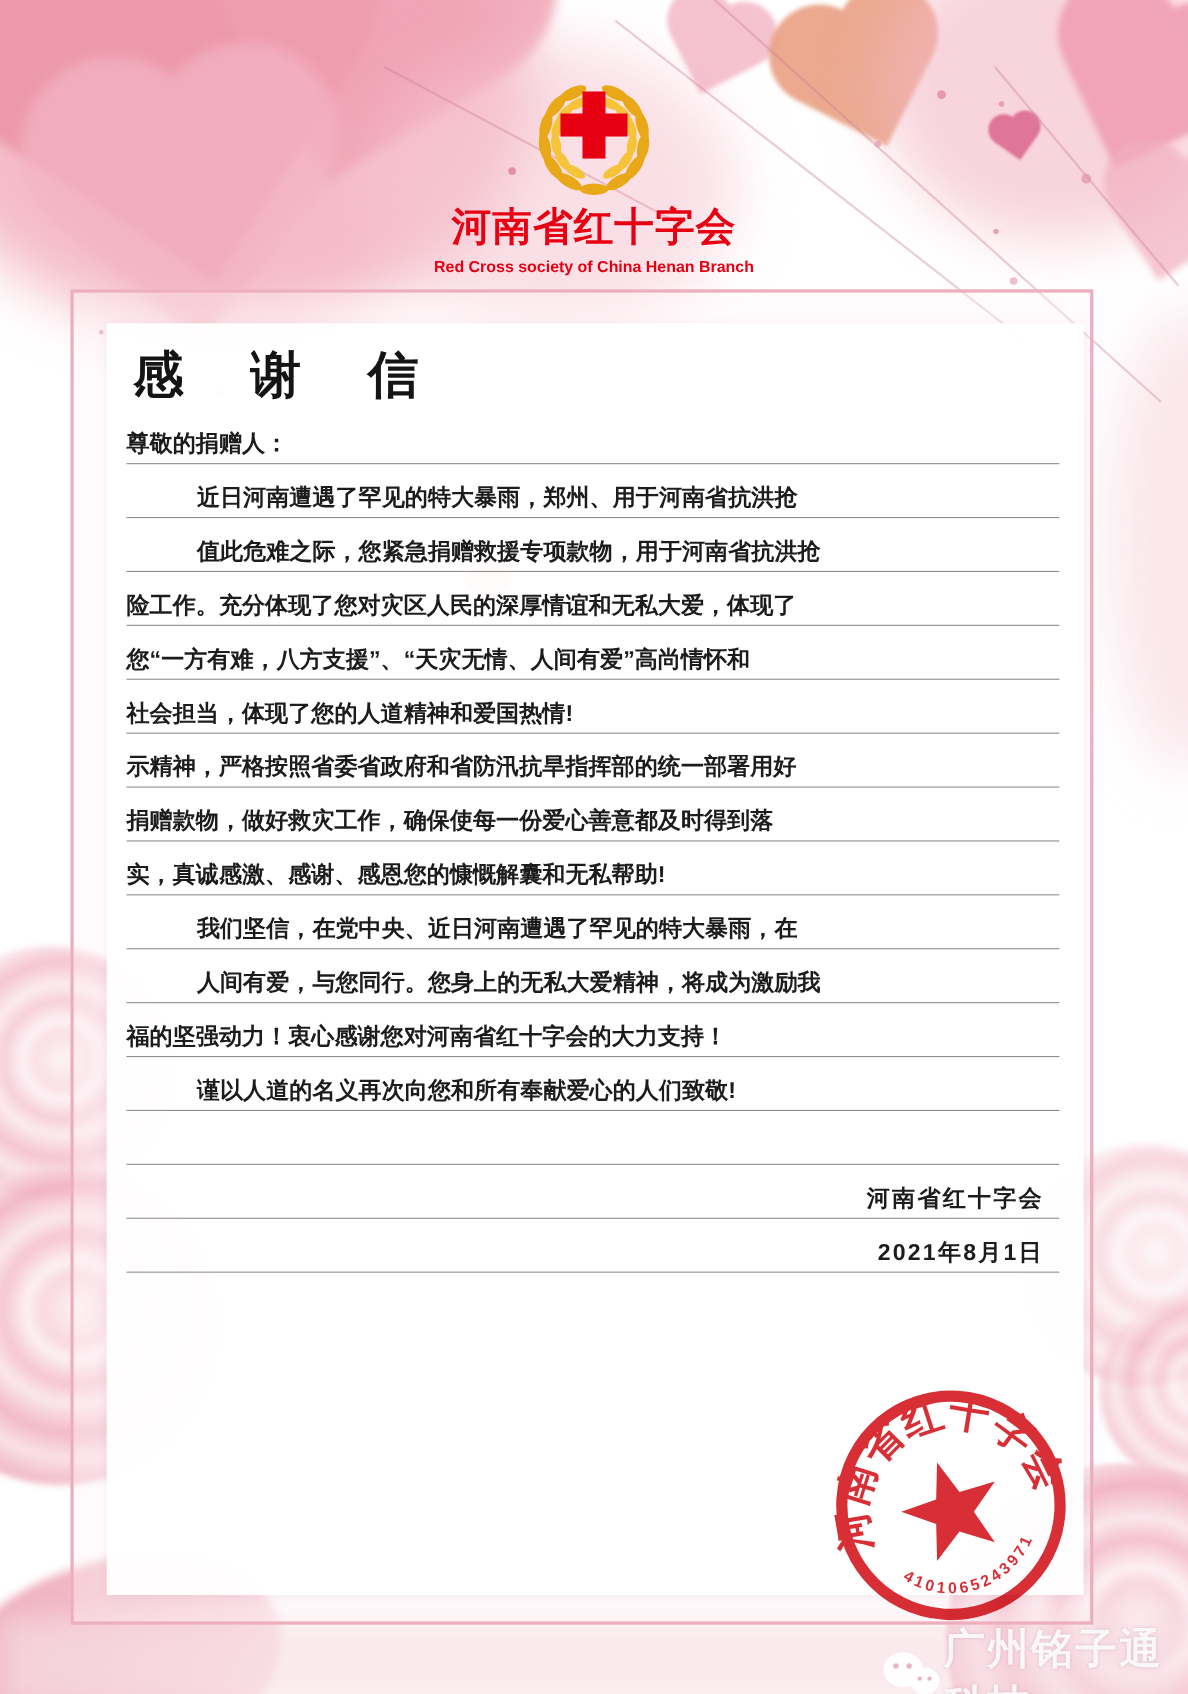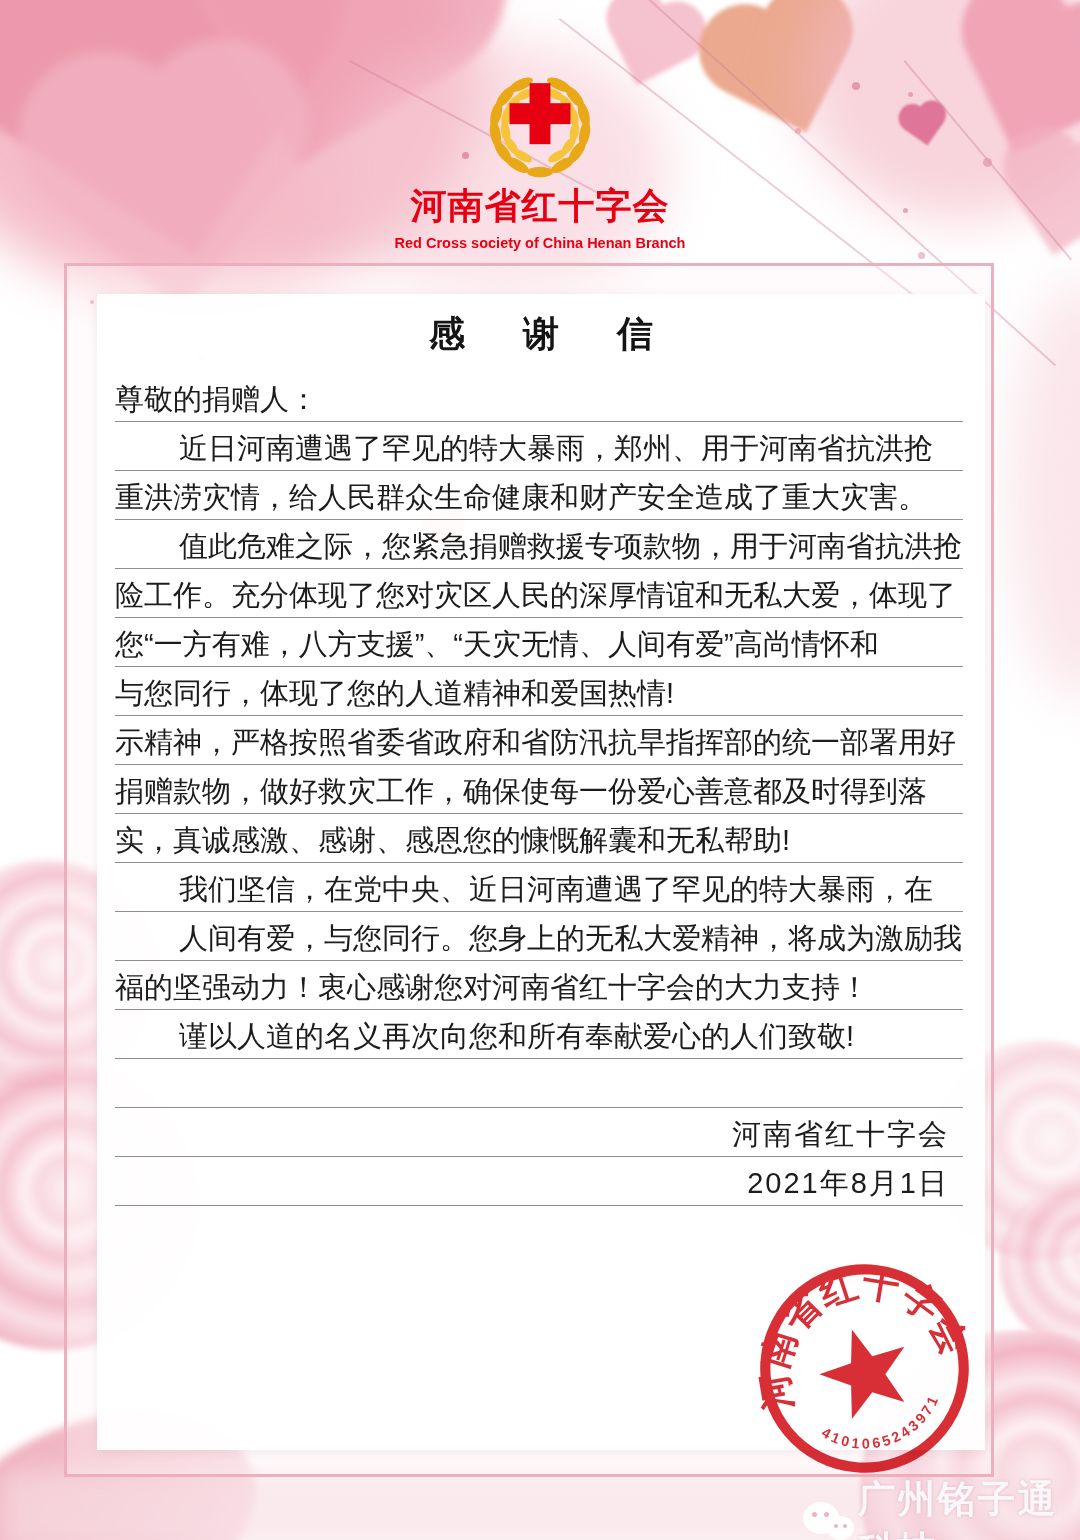--- a/index.html
+++ b/index.html
@@ -19,27 +19,27 @@
   .rose{position:absolute;border-radius:50%;filter:blur(3px);
     background:radial-gradient(circle at 55% 45%, #fdf0f3 0%, #f8d3dc 14%, #fdeef2 20%,
       #f4bccb 30%, #fbe4ea 38%, #f1aec0 50%, #f9dce4 60%, #eda2b6 74%, #f6cdd8 86%, #f3bac9 100%);}
   .petal{position:absolute;border-radius:50%;filter:blur(4px);
     background:linear-gradient(135deg,#eb9cae 0%,#f6c9d4 70%,#fbe3ea 100%);}
   
   .frame{position:absolute;left:64px;top:263px;width:924px;height:1208px;
     border:3px solid #edafbe;background:rgba(255,244,247,.38);z-index:1;}
   .paper{position:absolute;left:97px;top:294px;width:888px;height:1156px;
     background:rgba(255,255,255,.94);box-shadow:0 2px 10px rgba(150,90,105,.10);z-index:2;}
-  .letter-title{position:absolute;left:97px;top:310px;width:888px;text-align:center;
-    font-size:36px;font-weight:bold;color:#141414;letter-spacing:24px;text-indent:24px;z-index:2;}
+  .letter-title{position:absolute;left:97px;top:310px;width:888px;text-align:left;
+    font-size:46px;font-weight:bold;color:#141414;letter-spacing:24px;text-indent:24px;z-index:2;}
   .lines-wrap{position:absolute;left:115px;top:373px;width:848px;z-index:2;}
   .ruled-line{box-sizing:border-box;height:49px;border-bottom:1px solid #8e8e8e;
     display:flex;align-items:flex-end;}
-  .line-text{display:block;font-size:29px;line-height:1;padding-bottom:7px;color:#1c1c1c;
-    white-space:nowrap;}
+  .line-text{display:block;font-size:21px;line-height:1;padding-bottom:7px;color:#1c1c1c;
+    white-space:nowrap;font-weight:bold;}
   .ruled-line.indent .line-text{padding-left:64px;}
   .ruled-line.right{justify-content:flex-end;}
   .ruled-line.right .line-text{padding-right:14px;letter-spacing:2px;}
   
   .logo-svg{position:absolute;left:479px;top:56px;width:122px;height:131px;z-index:2;}
   .org-cn{position:absolute;left:0;top:182px;width:1080px;text-align:center;font-size:36px;
     font-weight:bold;color:#e60012;letter-spacing:1px;z-index:2;}
   .org-en{position:absolute;left:0;top:235px;width:1080px;text-align:center;font-size:14.5px;
     font-weight:bold;color:#e60012;z-index:2;}
   
@@ -160,34 +160,31 @@
 <div class="frame"></div>
 <div class="paper"></div>
 <div class="letter-title">感 谢 信</div>
 <div class="lines-wrap">
     <div class="ruled-line">
       <span class="line-text">尊敬的捐赠人：</span>
     </div>
     <div class="ruled-line indent">
       <span class="line-text">近日河南遭遇了罕见的特大暴雨，郑州、用于河南省抗洪抢</span>
     </div>
-    <div class="ruled-line">
-      <span class="line-text">重洪涝灾情，给人民群众生命健康和财产安全造成了重大灾害。</span>
-    </div>
     <div class="ruled-line indent">
       <span class="line-text">值此危难之际，您紧急捐赠救援专项款物，用于河南省抗洪抢</span>
     </div>
     <div class="ruled-line">
       <span class="line-text">险工作。充分体现了您对灾区人民的深厚情谊和无私大爱，体现了</span>
     </div>
     <div class="ruled-line">
       <span class="line-text">您“一方有难，八方支援”、“天灾无情、人间有爱”高尚情怀和</span>
     </div>
     <div class="ruled-line">
-      <span class="line-text">与您同行，体现了您的人道精神和爱国热情!</span>
+      <span class="line-text">社会担当，体现了您的人道精神和爱国热情!</span>
     </div>
     <div class="ruled-line">
       <span class="line-text">示精神，严格按照省委省政府和省防汛抗旱指挥部的统一部署用好</span>
     </div>
     <div class="ruled-line">
       <span class="line-text">捐赠款物，做好救灾工作，确保使每一份爱心善意都及时得到落</span>
     </div>
     <div class="ruled-line">
       <span class="line-text">实，真诚感激、感谢、感恩您的慷慨解囊和无私帮助!</span>
     </div>

